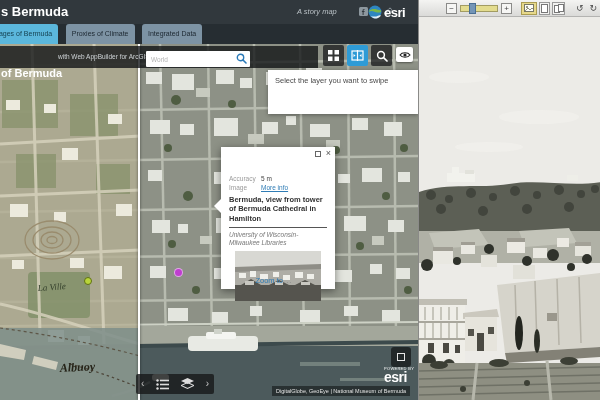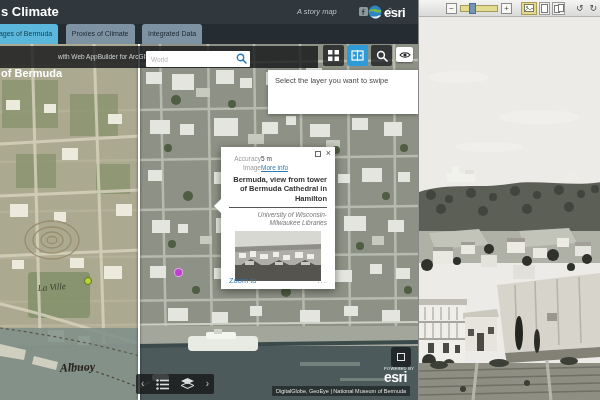--- a/index.html
+++ b/index.html
@@ -43,30 +43,30 @@
   .swipe-caret{position:absolute;right:4px;top:0;line-height:16px;font-size:7px;color:#888;}
 
   .marker{position:absolute;border-radius:50%;}
   .marker.magenta{left:174px;top:224px;width:9px;height:9px;background:#bf3ecf;border:1px solid rgba(255,255,255,.55);}
 
   .popup{position:absolute;left:221px;top:103px;width:114px;height:142px;background:#fff;box-shadow:0 2px 8px rgba(0,0,0,.45);font-size:6.5px;color:#444;}
   .popup-tail{position:absolute;left:-7px;top:52px;width:0;height:0;border-top:7px solid transparent;border-bottom:7px solid transparent;border-right:7px solid #fff;}
   .popup-controls{position:absolute;right:4px;top:3px;display:flex;gap:5px;align-items:center;}
   .max-glyph{width:6px;height:6px;border:1px solid #666;}
   .close-glyph{font-size:9px;color:#555;line-height:7px;cursor:pointer;}
-  .popup-body{padding:8px 8px 4px;text-align:right;}
+  .popup-body{padding:28px 8px 4px;}
   .prow{display:flex;margin-bottom:2px;}
   .plabel{width:32px;color:#9a9a9a;}
   .pval{color:#444;}
   .plink{color:#2f7cb5;text-decoration:underline;cursor:pointer;}
   .ptitle{font-size:7.5px;font-weight:bold;color:#333;margin-top:4px;line-height:1.25;}
   .prule{border:0;border-top:1.5px solid #555;margin:4px 0 3px;}
   .psource{font-style:italic;color:#777;font-size:6.5px;line-height:1.2;}
   .pthumb{margin:4px auto 0;display:block;}
-  .pfooter{position:absolute;left:8px;right:8px;bottom:4px;display:flex;justify-content:space-between;align-items:center;}
+  .pfooter{position:absolute;left:0;right:8px;bottom:4px;display:flex;justify-content:center;align-items:center;}
   .zoomto{color:#2f7cb5;font-size:7.5px;cursor:pointer;}
   .pdots{color:#888;font-size:8px;letter-spacing:1px;cursor:pointer;}
 
   .dock{position:absolute;left:136px;top:330px;width:78px;height:20px;background:rgba(22,24,25,.8);border-radius:2px;display:flex;align-items:center;justify-content:space-between;padding:0 5px;}
   .dock .chev{color:#c6c6c6;font-size:10px;line-height:20px;cursor:pointer;}
 
   .attribution{position:absolute;left:272px;top:342px;height:10px;line-height:10px;background:rgba(0,0,0,.45);color:#e3e3e3;font-size:5.5px;padding:0 4px;white-space:nowrap;}
   .poweredby{position:absolute;left:384px;top:322px;color:#fff;text-align:left;}
   .poweredby .pb{font-size:4px;letter-spacing:.3px;display:block;}
   .poweredby .pe{font-size:14px;font-weight:bold;letter-spacing:-0.5px;line-height:12px;display:block;}
@@ -85,21 +85,21 @@
   .vspace{width:7px;}
 </style>
 </head>
 <body>
 
 <div id="stage">
 
   <div id="storymap">
 
     <div class="header">
-      <div class="header-title">s Climate</div>
+      <div class="header-title">s Bermuda</div>
       <div class="story-label">A story map</div>
       <div class="soc" style="left:358px">
         <svg width="9" height="9" viewBox="0 0 9 9">
             <rect width="9" height="9" rx="1.5" fill="#8d979e"></rect>
             <path d="M5.6 2.2h-1c-.7 0-1 .4-1 1v.8h-.7v1h.7V8h1V5h.9l.1-1h-1v-.6c0-.2.1-.3.3-.3h.7z" fill="#31383d"></path>
           </svg>
       </div>
       <div class="soc" style="left:370px">
         <svg width="10" height="9" viewBox="0 0 10 9">
             <path d="M9.5 1.5c-.3.2-.7.3-1 .3.4-.2.6-.5.8-.9-.4.2-.8.4-1.2.4A1.8 1.8 0 0 0 5 2.9c0 .1 0 .3.1.4C3.7 3.2 2.4 2.6 1.5 1.6c-.5.8-.2 1.8.5 2.3-.3 0-.6-.1-.8-.2 0 .8.6 1.5 1.4 1.7-.3.1-.5.1-.8 0 .2.7.9 1.2 1.6 1.2-.7.5-1.6.8-2.5.7.8.5 1.7.8 2.7.8 3.2 0 5-2.7 4.9-5.1.4-.3.7-.6 1-1z" fill="#8d979e"></path>

